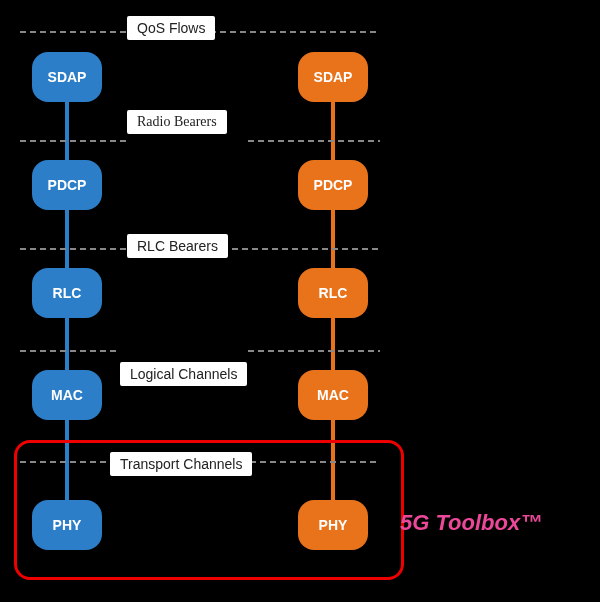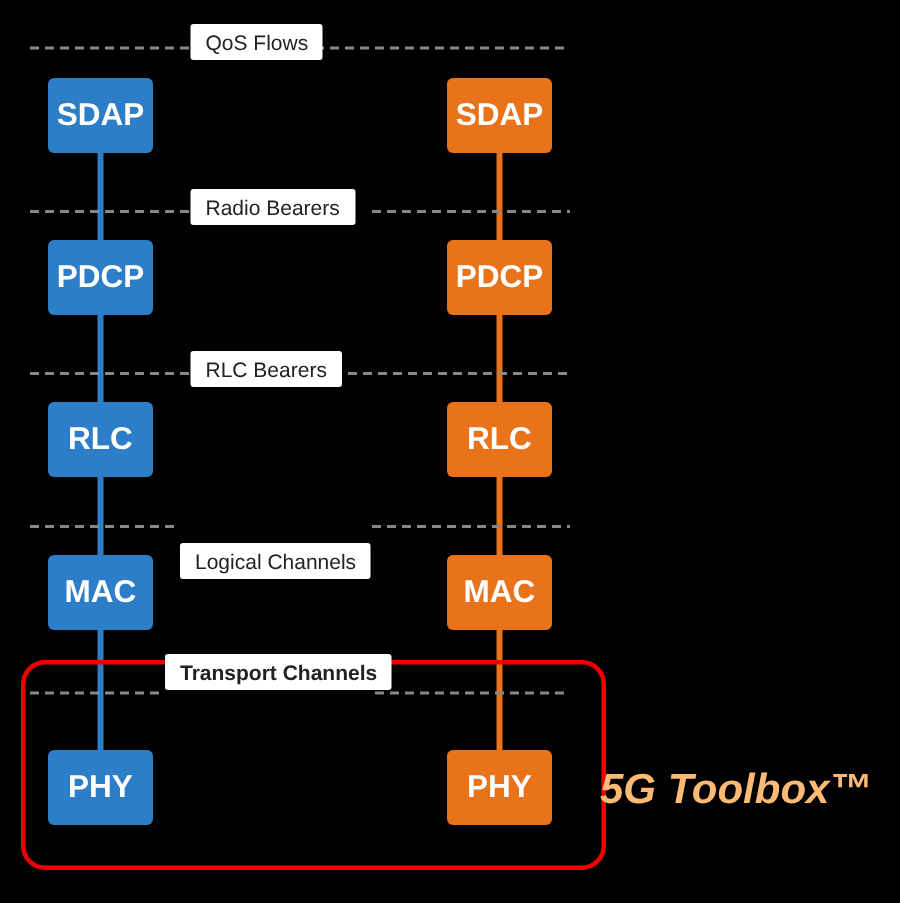--- a/index.html
+++ b/index.html
@@ -18,24 +18,24 @@
       width: 600px;
       height: 602px;
     }
 
     
     .block {
       position: absolute;
       display: flex;
       align-items: center;
       justify-content: center;
-      font-size: 21px;
+      font-size: 14px;
       font-weight: bold;
       color: #fff;
-      border-radius: 4px;
+      border-radius: 16px;
     }
 
     .block-blue { background: #2B7EC7; }
     .block-orange { background: #E8731A; }
 
     
     .label-box {
       position: absolute;
       display: flex;
       align-items: center;
@@ -140,33 +140,33 @@
   </div>
 
   <div class="block block-orange" style="left:298px; top:500px; width:70px; height:50px;">
     <span>PHY</span>
   </div>
 
   <div class="label-box" style="left:127px; top:16px; ">
     <span>QoS Flows</span>
   </div>
 
-  <div class="label-box" style="left:127px; top:126px;">
+  <div class="label-box" style="left:127px; top:110px;font-family:Liberation Serif, serif;">
     <span>Radio Bearers</span>
   </div>
 
   <div class="label-box" style="left:127px; top:234px;">
     <span>RLC Bearers</span>
   </div>
 
   <div class="label-box" style="left:120px; top:336px;margin-top:26px;">
     <span>Logical Channels</span>
   </div>
 
-  <div class="label-box" style="left:110px; top:436px;font-weight:bold;">
+  <div class="label-box" style="left:110px; top:452px;">
     <span>Transport Channels</span>
   </div>
 
-  <div style="position:absolute; left:400px; top:510px; color:#fdba74; font-size:28px; font-weight:bold; font-style:italic; font-family:Arial, sans-serif;">
+  <div style="position:absolute; left:400px; top:510px; color:#ec4899; font-size:22px; font-weight:bold; font-style:italic; font-family:Arial, sans-serif;">
     <span>5G Toolbox™</span>
   </div>
 
 </div>
 
 </body></html>

